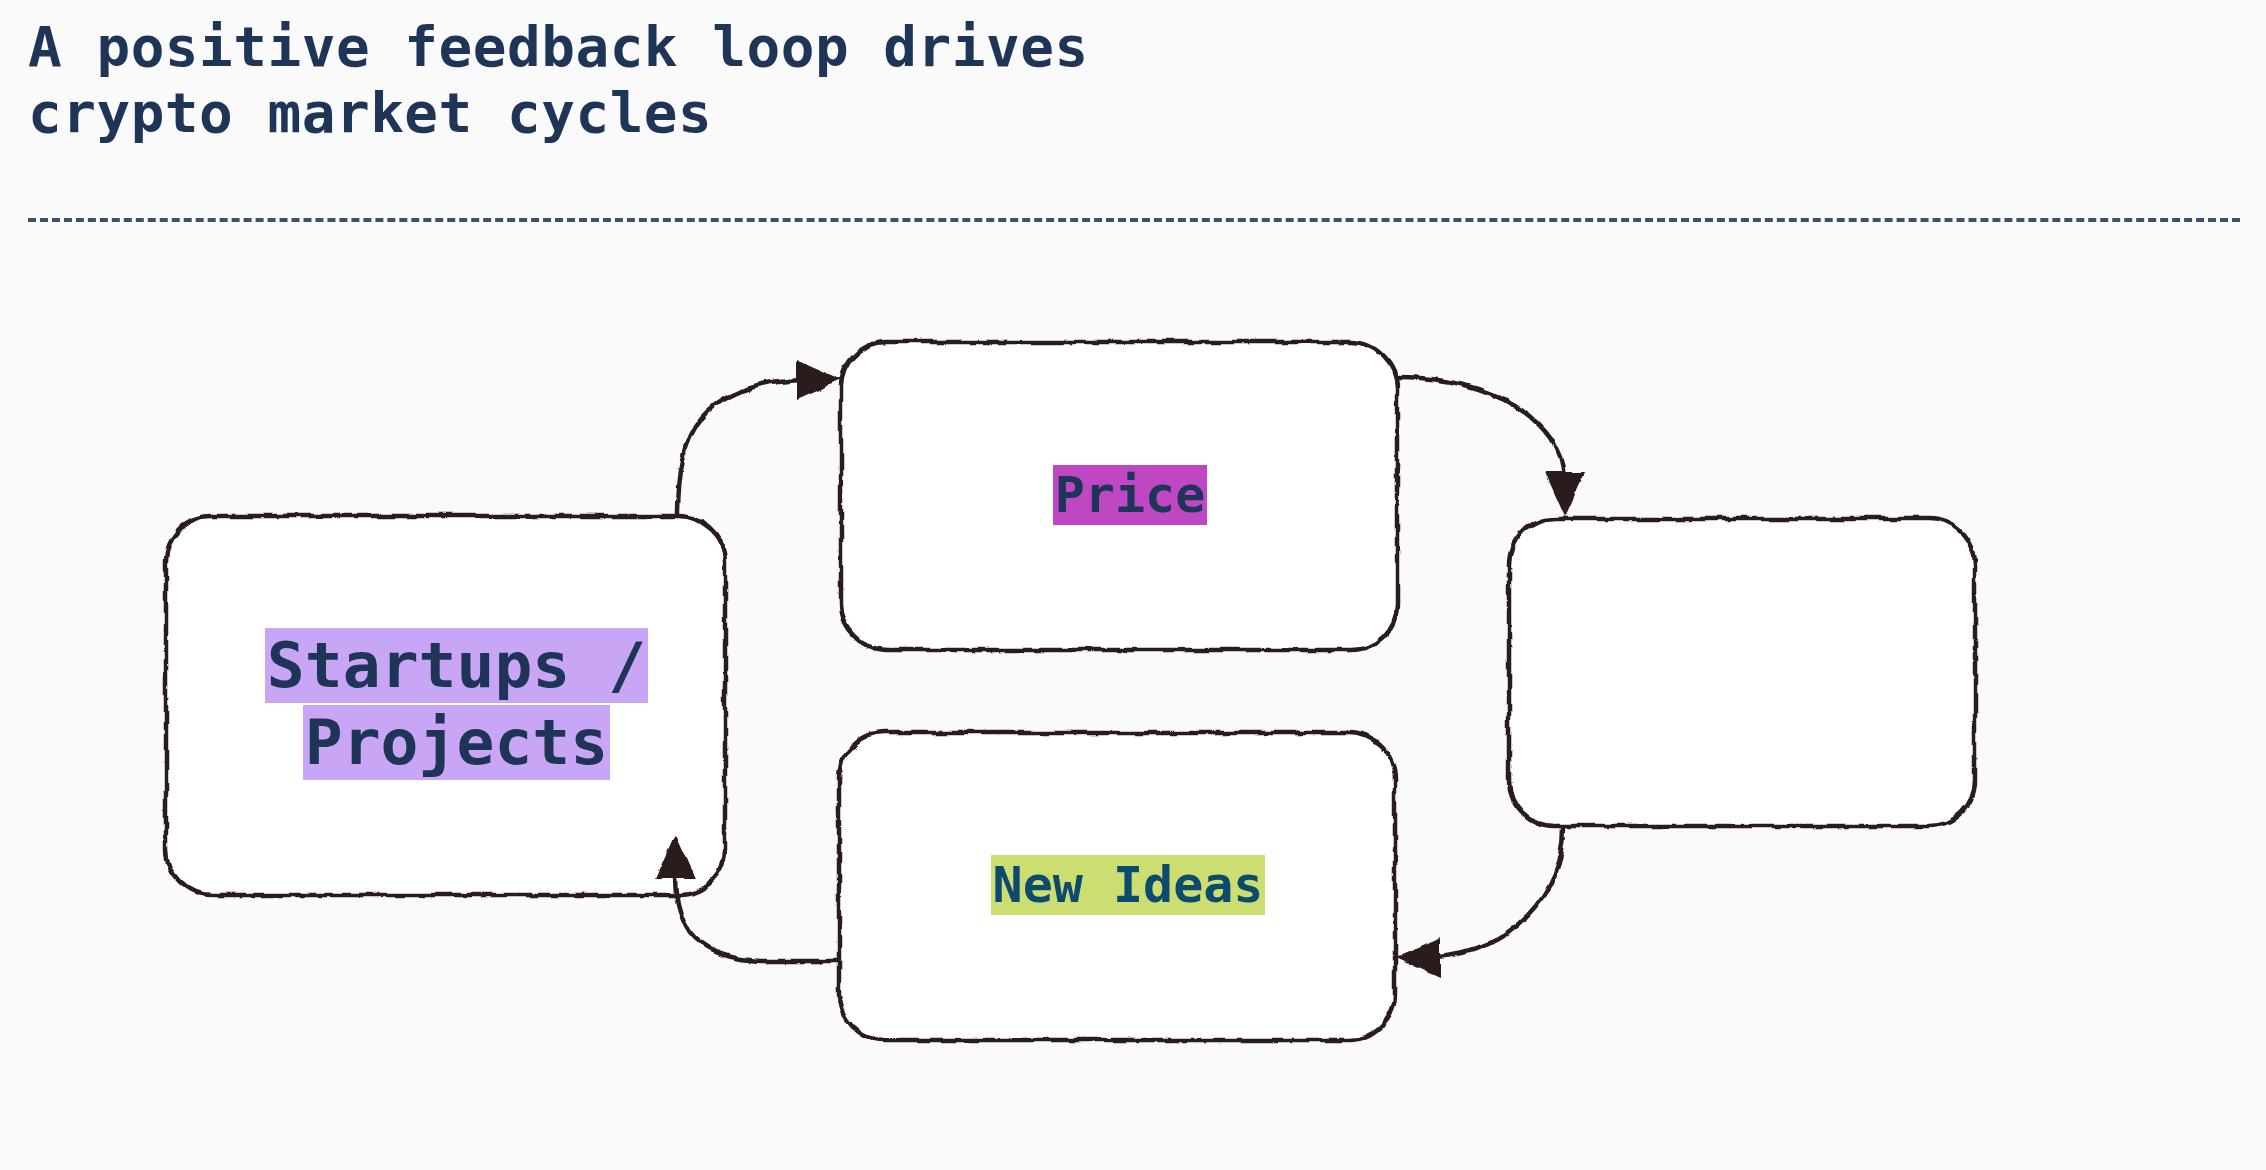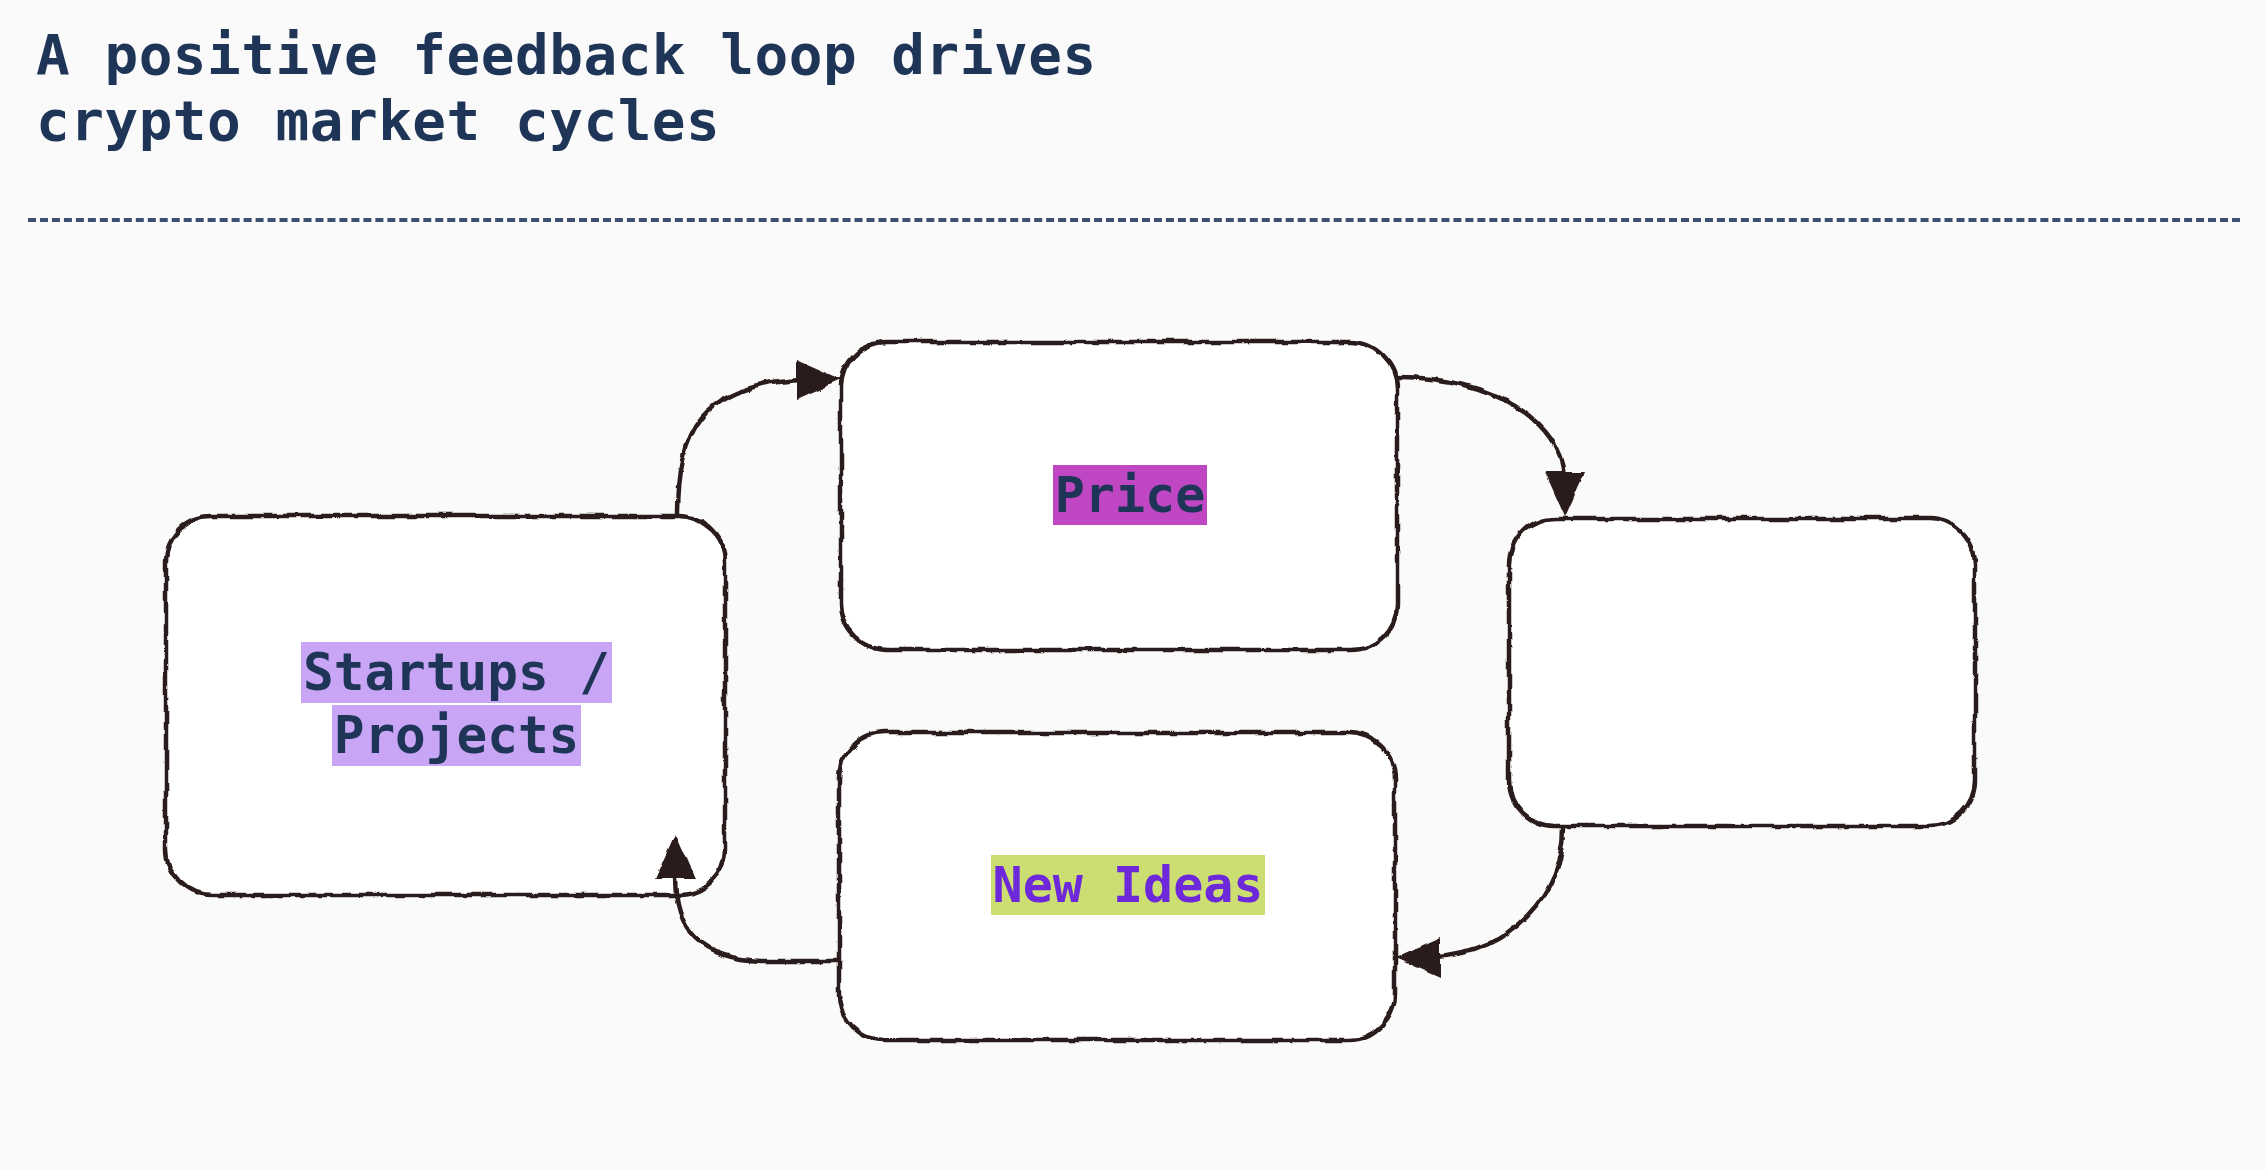--- a/index.html
+++ b/index.html
@@ -23,21 +23,21 @@
     width: 2210px;
   }
   #page-title {
     font-family: "DejaVu Sans Mono", "Liberation Mono", monospace;
     font-weight: bold;
     font-size: 56px;
     line-height: 1.18;
     letter-spacing: 0.5px;
     color: #1f3557;
     white-space: pre-line;
-    margin: 8px;
+    margin: 0;
   }
   #title-divider {
     position: absolute;
     left: 28px;
     top: 218px;
     width: 2212px;
     height: 0;
     border-top: 4px dashed #3d5071;
   }
 
@@ -80,21 +80,21 @@
     padding: 1px 2px;
     box-decoration-break: clone;
     -webkit-box-decoration-break: clone;
   }
 
   #node-startups  { left: 163px; top: 513px;  width: 563px; height: 383px; }
   #node-price     { left: 838px; top: 339px;  width: 560px; height: 312px; }
   #node-interest  { left: 1506px; top: 516px; width: 470px; height: 311px; }
   #node-newideas  { left: 836px; top: 730px;  width: 560px; height: 311px; }
 
-  #node-startups .node-label { font-size: 51px; }
+  #node-startups .node-label { font-size: 63px; }
 </style>
 </head>
 <body style="background: rgb(250, 250, 250);">
 
 <div id="title-block">
   <h1 id="page-title" style="color: rgb(31, 53, 87);">A positive feedback loop drives
 crypto market cycles</h1>
 </div>
 <div id="title-divider" style="border-top-color: rgb(61, 80, 113);"></div>
 
@@ -133,16 +133,16 @@
     <div class="node-label"><span class="hl" style="background: rgb(201, 166, 245); color: rgb(31, 53, 87);">Startups /
 Projects</span></div>
   </div>
 
   <div class="node" id="node-price">
     <div class="node-label"><span class="hl" style="background: rgb(191, 71, 196); color: rgb(31, 53, 87);">Price</span></div>
   </div>
 
 
   <div class="node" id="node-newideas">
-    <div class="node-label"><span class="hl" style="background: rgb(204, 221, 114); color: #6d28d9;">New Ideas</span></div>
+    <div class="node-label"><span class="hl" style="background: rgb(204, 221, 114); color: #0c4a6e;">New Ideas</span></div>
   </div>
 
 </div>
 
 </body></html>

